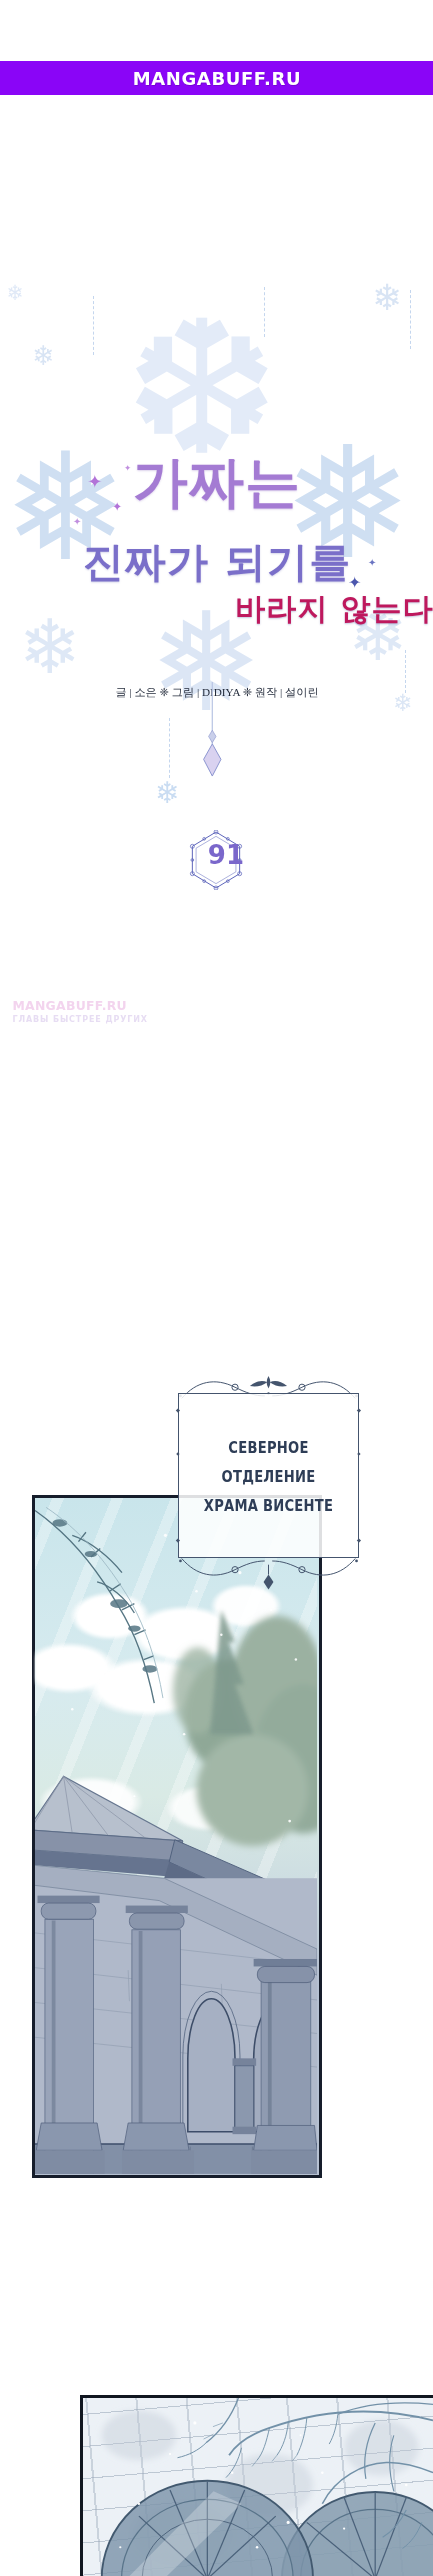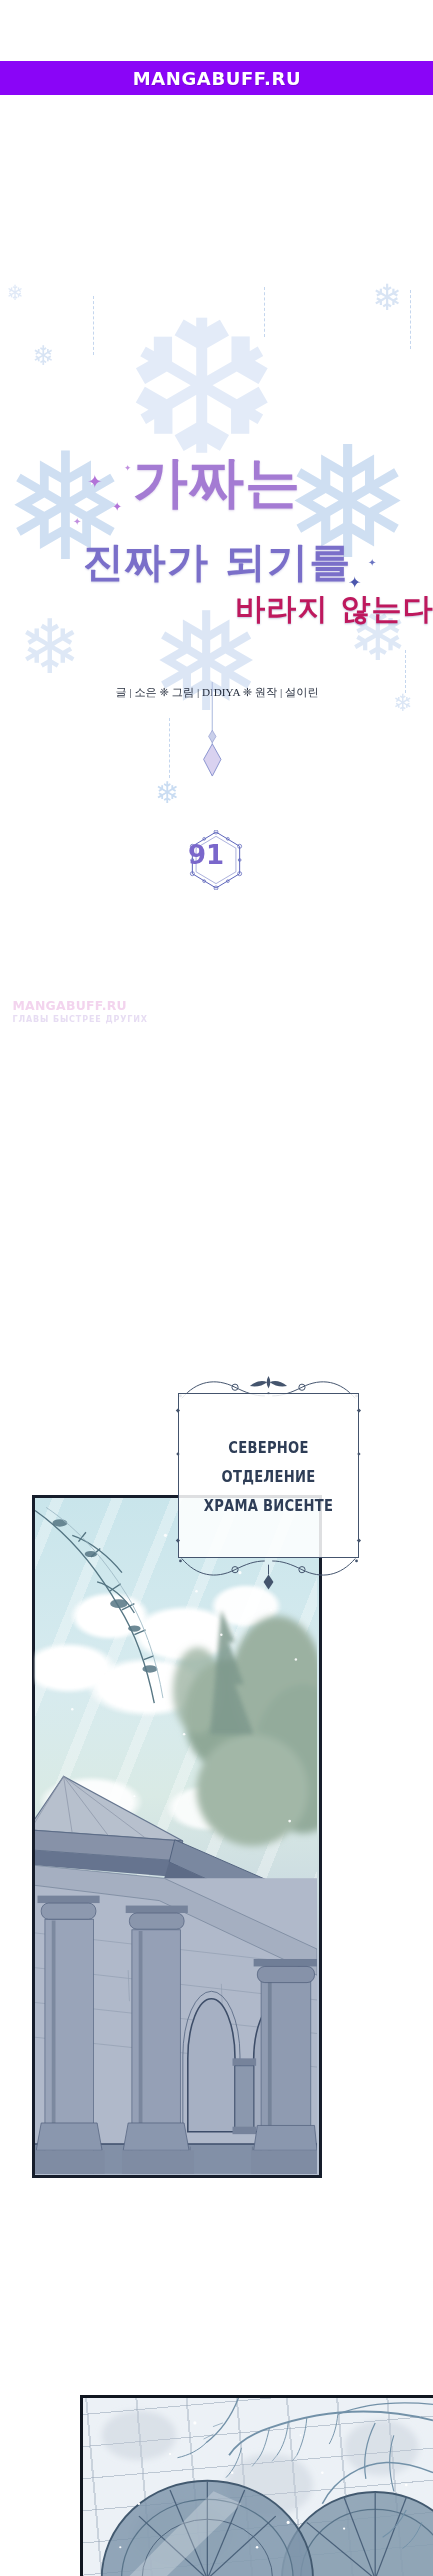--- a/index.html
+++ b/index.html
@@ -19,21 +19,21 @@
   .tl{position:absolute;left:0;width:434px;text-align:center;font-weight:bold;line-height:1.05;
       letter-spacing:1.2px;}
   .tl1{top:450px;font-size:55px;color:#a47bd3;text-shadow:0 1.2px 1.9px rgba(120,80,180,.25);}
   .tl2{top:537px;font-size:41px;color:#7a6fc9;text-shadow:0 1.2px 1.9px rgba(90,90,170,.25);}
   .tl3{top:589px;font-size:30px;color:#be185d;text-shadow:0 1.2px 1.9px rgba(50,60,140,.28);text-align:right;}
   .credits{position:absolute;left:0;top:681px;width:434px;text-align:center;
            font-family:"Liberation Serif","DejaVu Serif",serif;font-size:11.2px;color:#1f2737;}
 
   
   .chapter-badge{position:absolute;left:188px;top:826px;width:56px;height:60px;}
-  .chapter-num{position:absolute;left:0;top:10px;width:56px;text-align:left;
+  .chapter-num{position:absolute;left:0;top:10px;width:56px;text-align:right;
                font-size:26px;font-weight:bold;color:#7a67cb;}
 
   
   .wm{position:absolute;left:12.4px;top:994px;}
   .wm1{font-size:12.4px;font-weight:900;color:#f3d4ee;letter-spacing:0.3px;}
   .wm2{margin-top:1.9px;font-size:8px;font-weight:800;color:#e7ddf3;letter-spacing:0.9px;}
 
   
   .caption{position:absolute;left:178px;top:1367px;width:199px;height:221px;z-index:6;}
   .cap-frame{position:absolute;left:0;top:22px;width:181px;height:165px;box-sizing:border-box;

